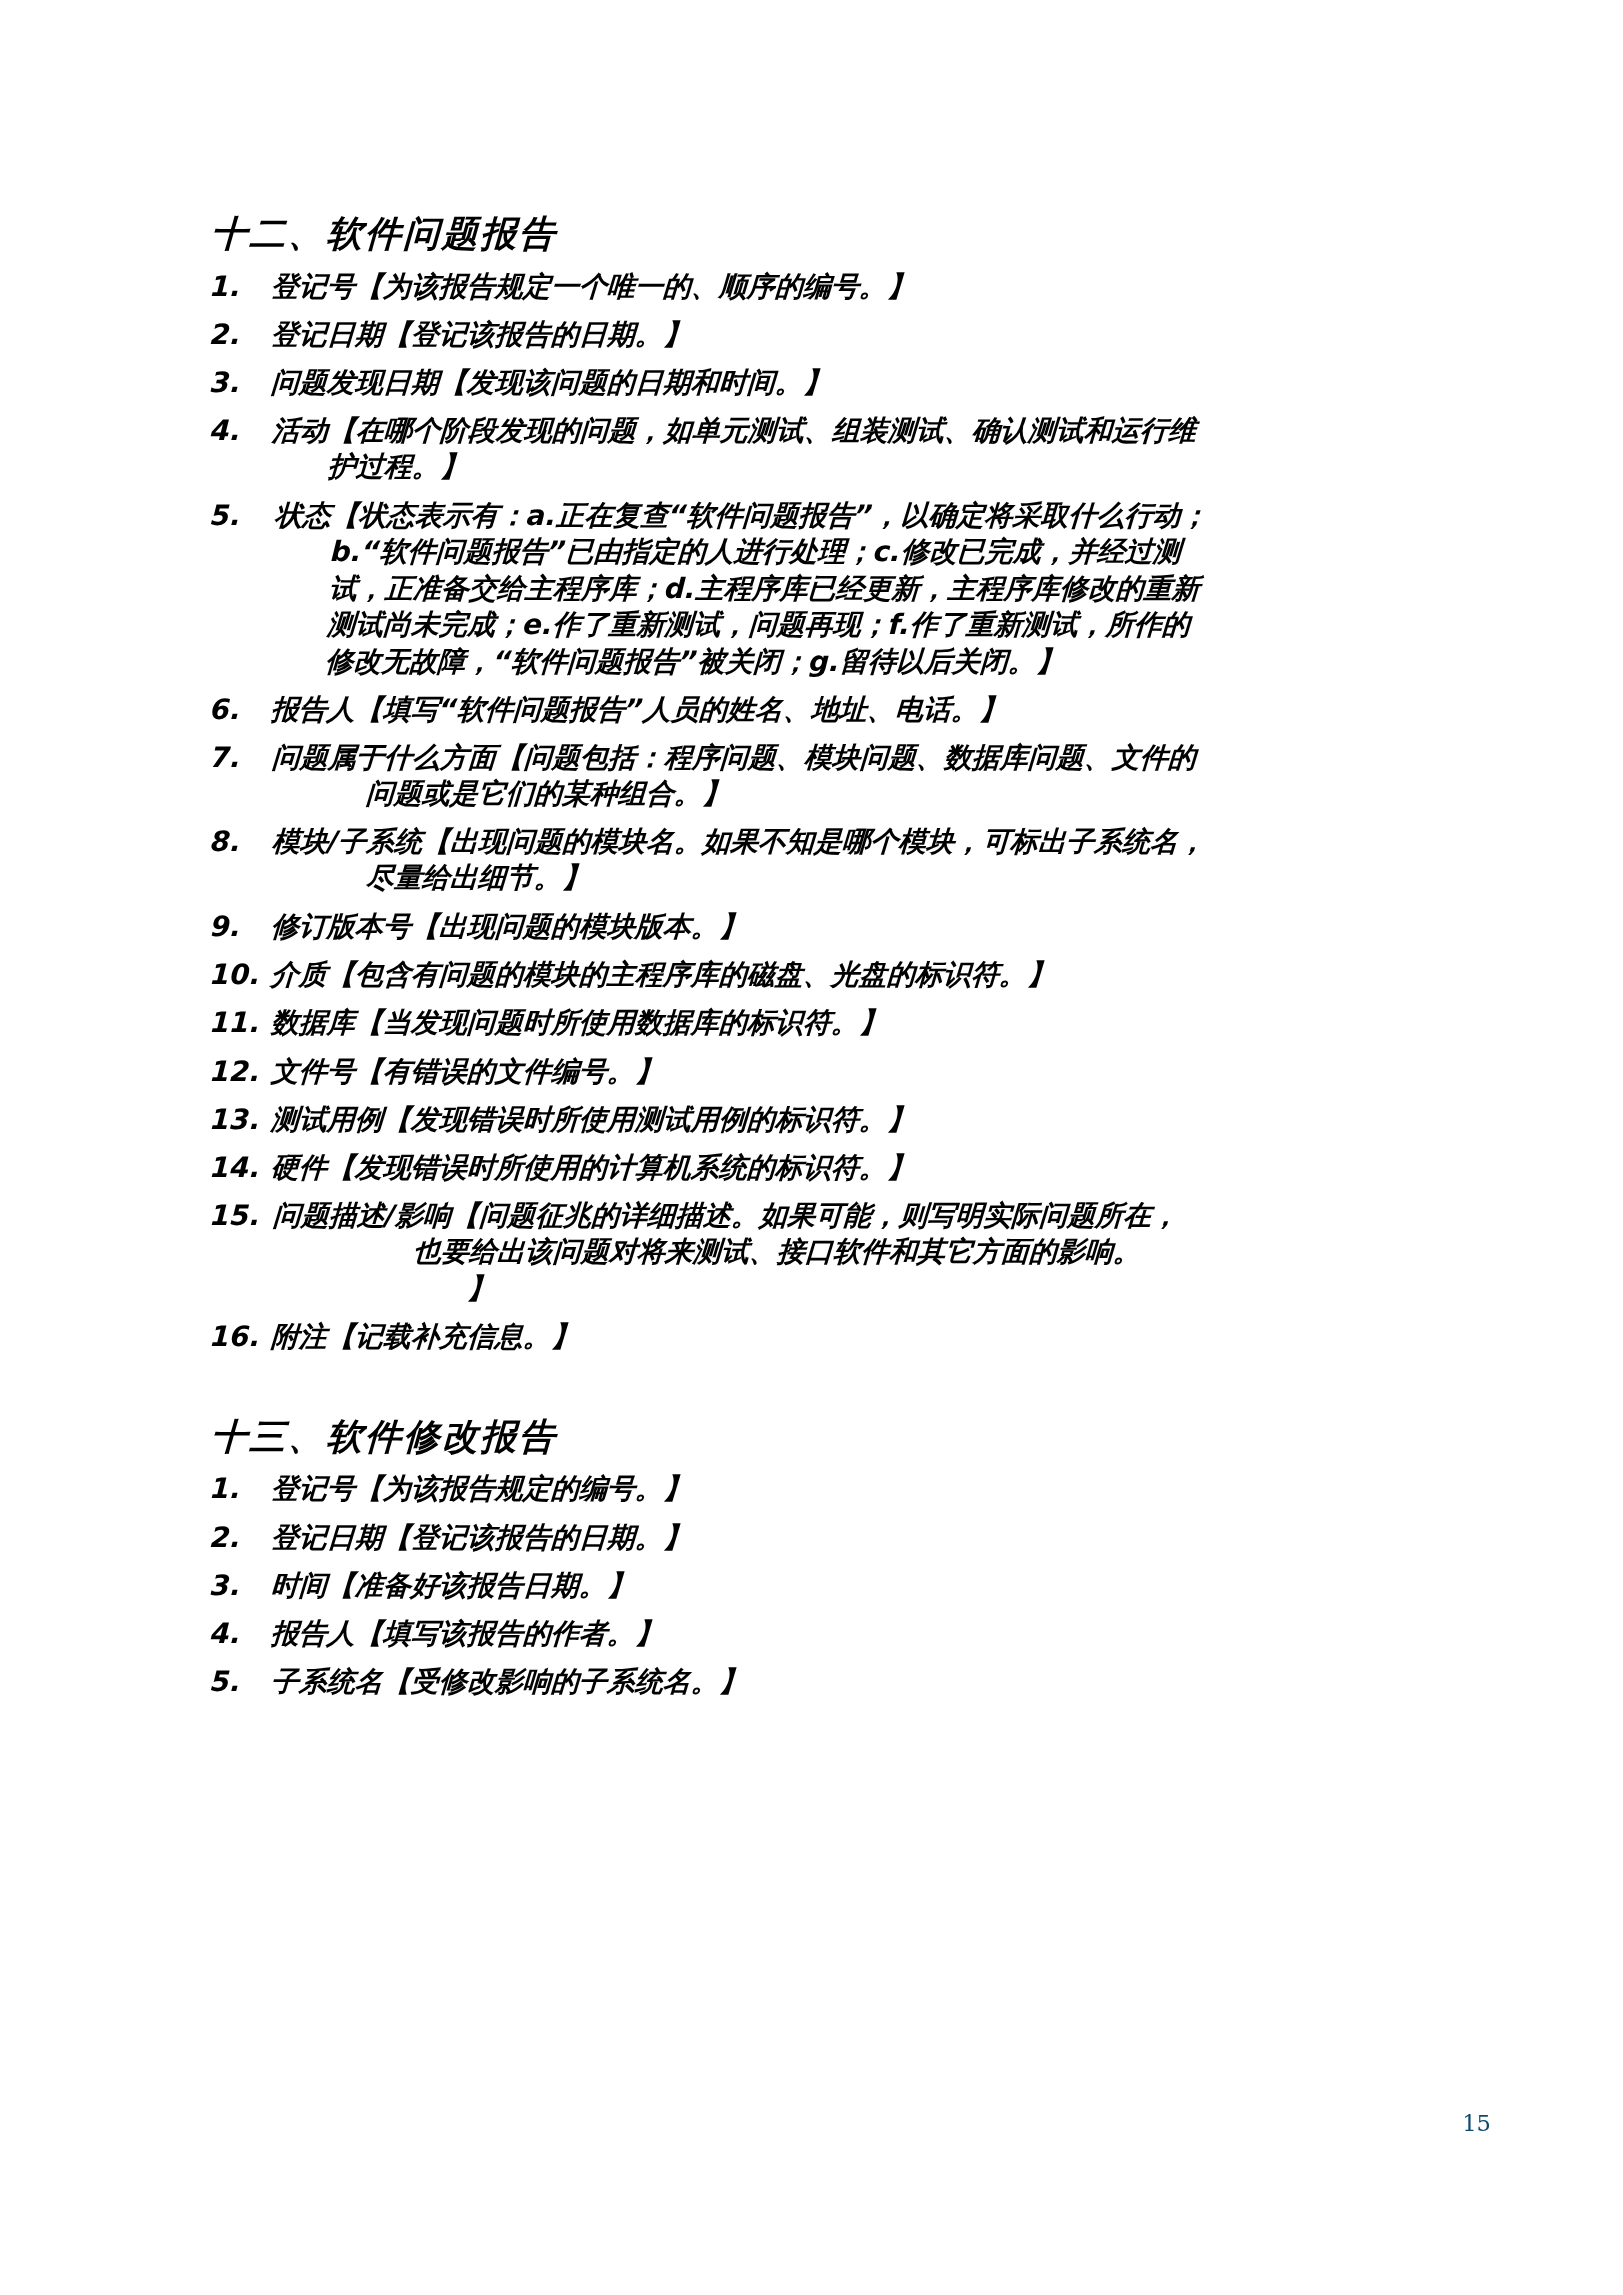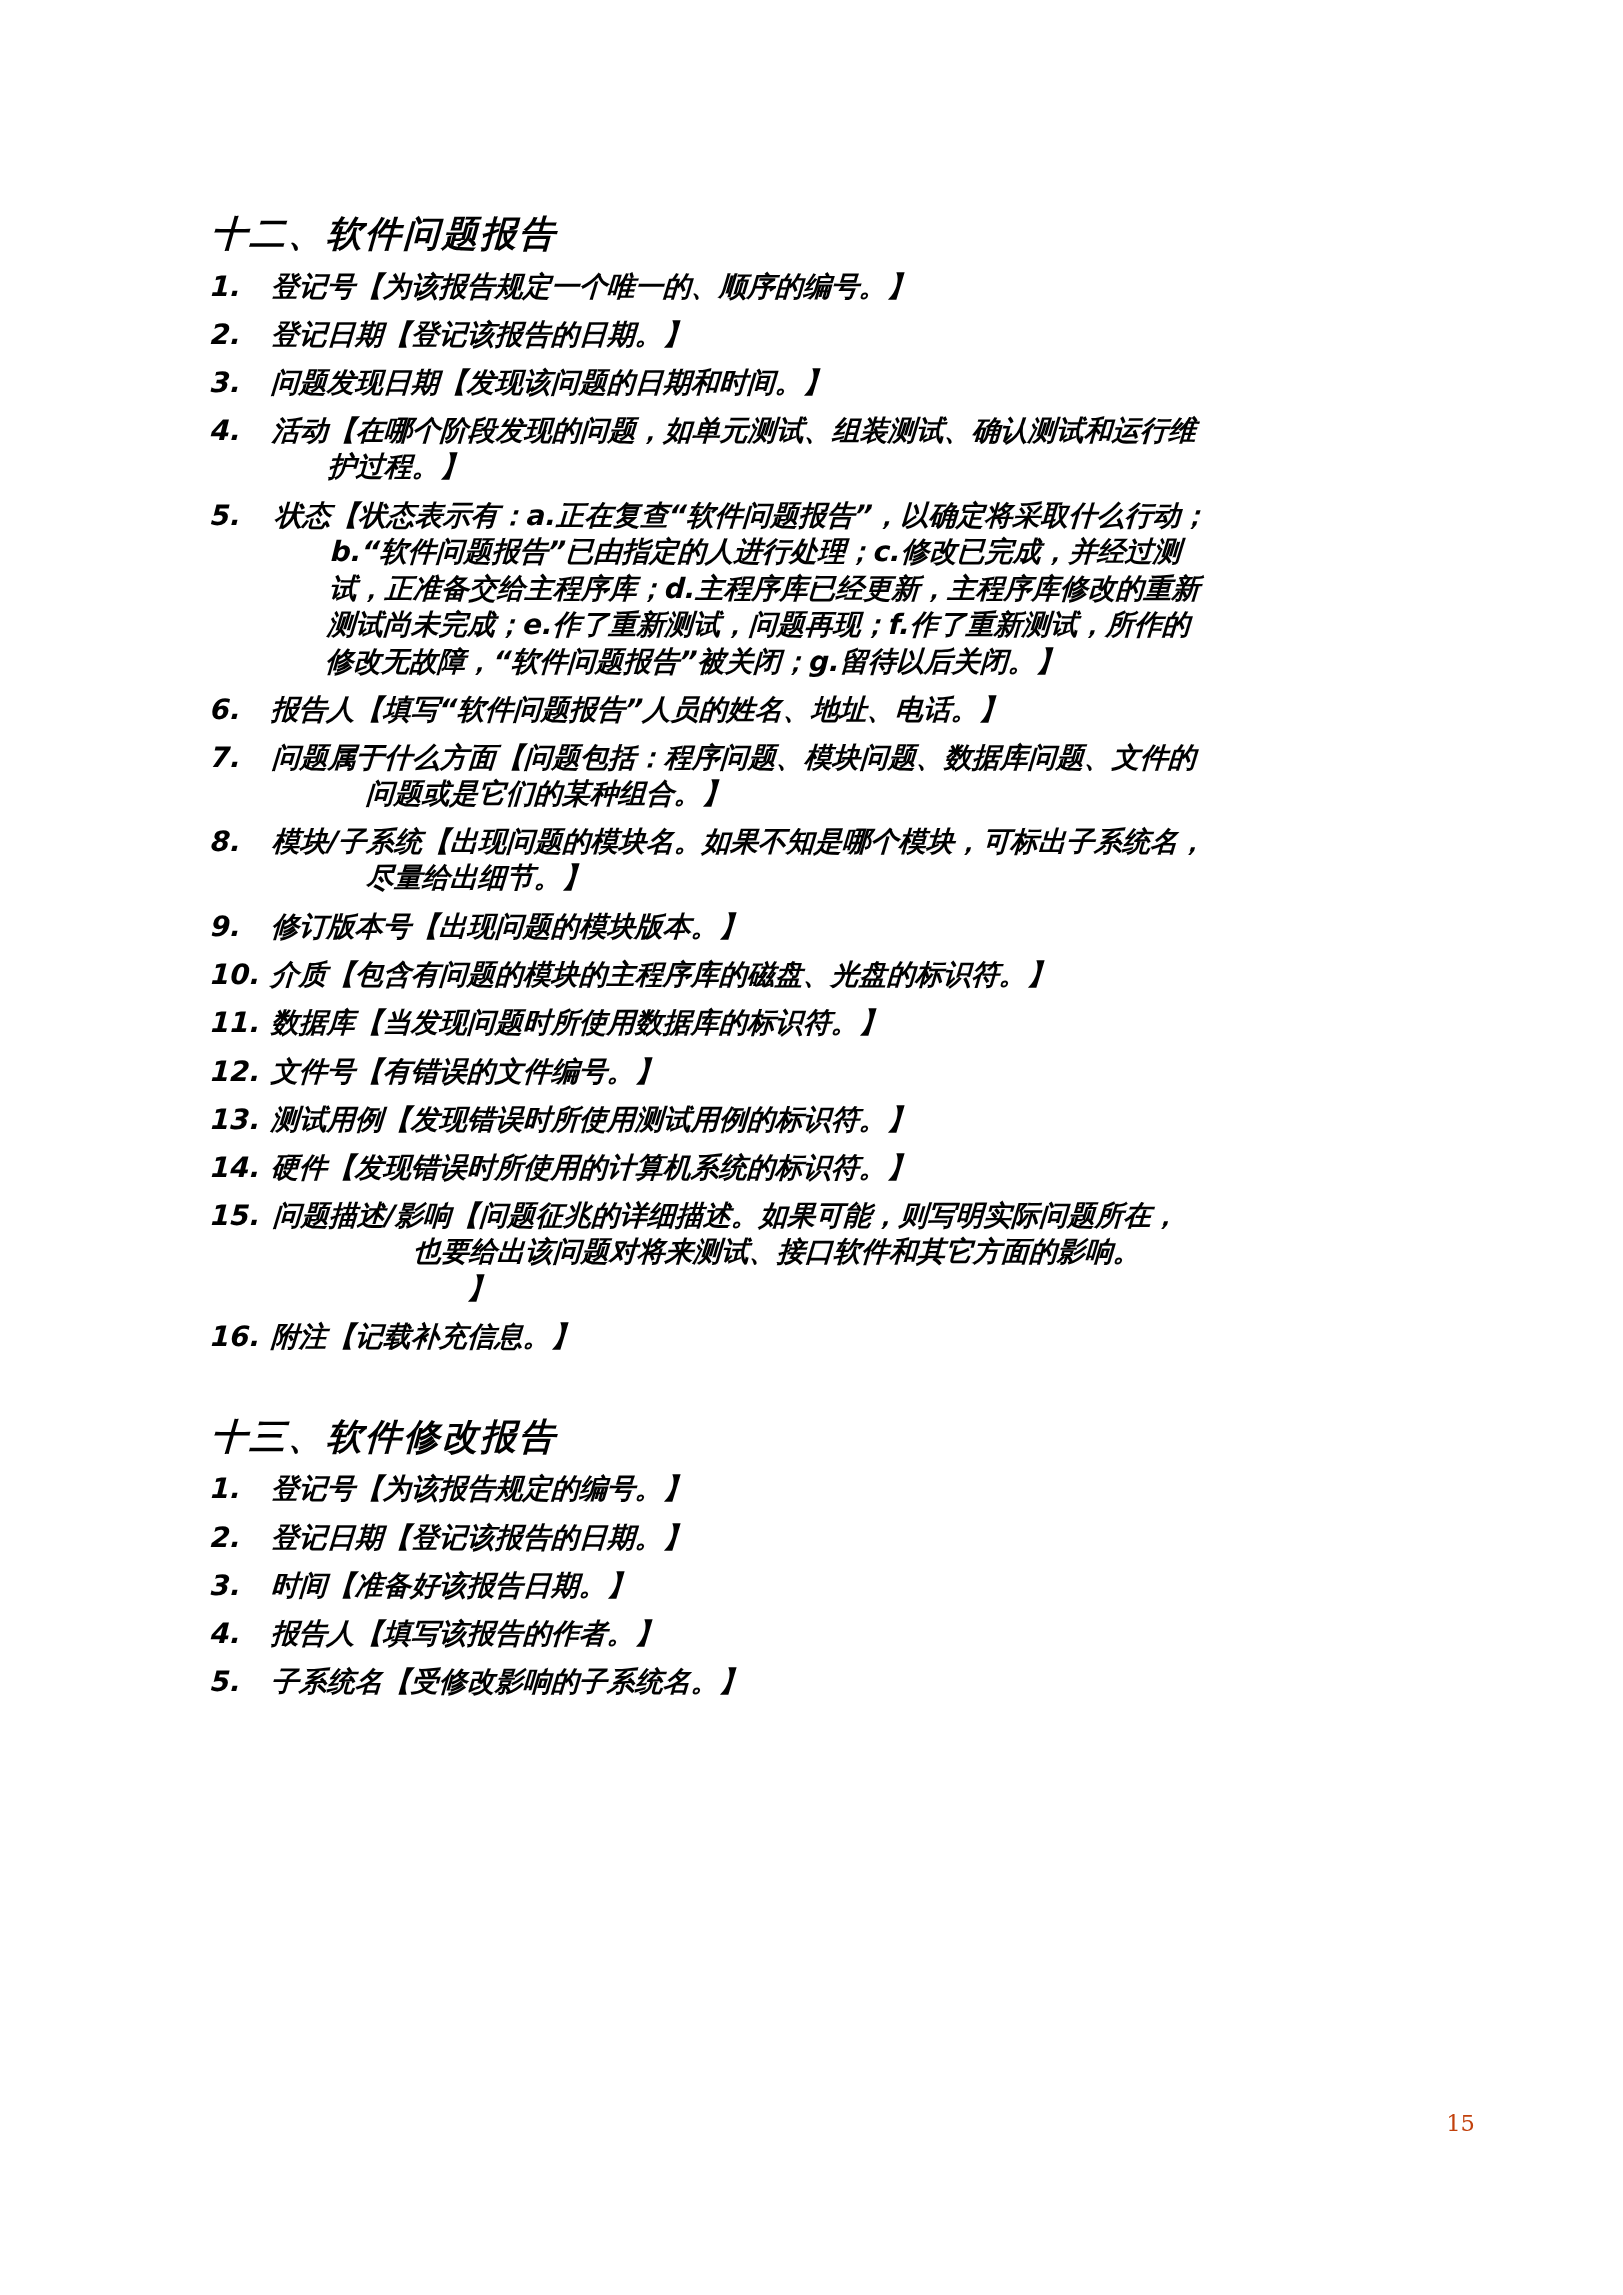--- a/index.html
+++ b/index.html
@@ -81,27 +81,27 @@
   .line { display: block; white-space: nowrap; }
   
   .line.indent-1 { padding-left: 58px; }
   .line.indent-2 { padding-left: 96px; }
   .line.indent-3 { padding-left: 142px; }
   .line.indent-4 { padding-left: 198px; }
 
   
   .page-number {
     position: absolute;
-    right: 148px;
+    right: 132px;
     top: 2110px;
     font-family: "DejaVu Serif", "Liberation Serif", serif;
     font-size: 22.6px;
     font-style: normal;
     font-weight: 400;
-    color: #c2410c;
+    color: #0c4a6e;
     text-align: center;
   }
 </style>
 </head>
 <body>
 
 <div class="page">
   <div class="content">
 
     <div class="section-block">

